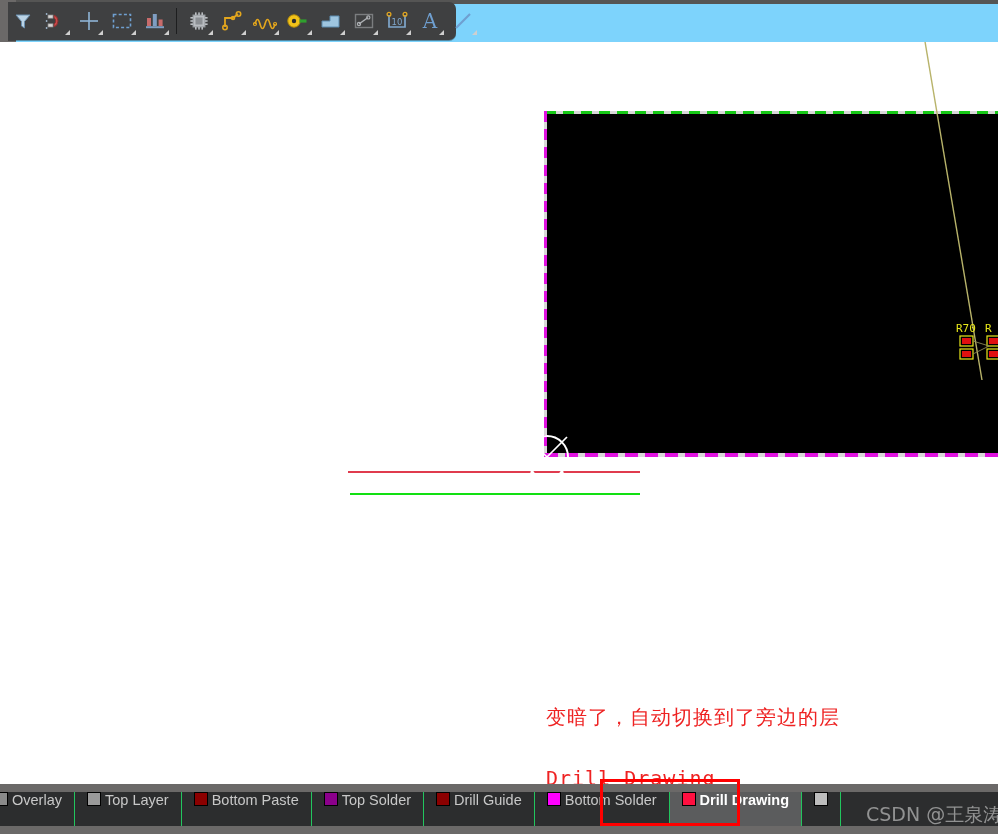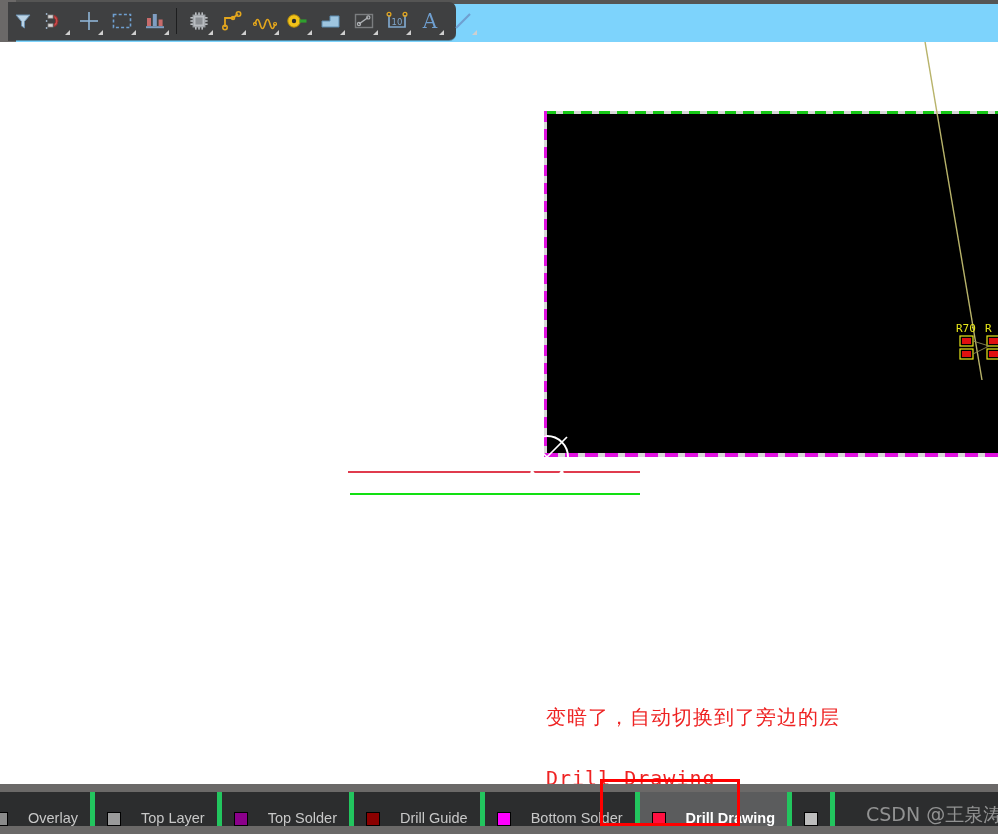--- a/index.html
+++ b/index.html
@@ -98,23 +98,23 @@
   #layer-bar {
     position:absolute; left:0; top:792px; width:998px; height:34px;
     background:#2c2d2e;
     display:flex; align-items:stretch;
   }
   #bottom-filler {
     position:absolute; left:0; top:826px; width:998px; height:8px;
     background:#6b6968;
   }
   .ltab {
-    display:flex; align-items:flex-end; gap:20px;
+    display:flex; align-items:flex-start; gap:4px;
     padding:0 12px;
-    border-right:5px solid #22c55e;
+    border-right:1px solid #22c55e;
     color:#c8c8c8; font-size:14.5px;
     cursor:pointer; white-space:nowrap;
   }
   .ltab .sw {
     width:14px; height:14px; display:inline-block;
     border:1px solid #000;
   }
   .ltab.active {
     background:#5b5c5d; color:#ffffff; font-weight:bold;
   }
@@ -336,20 +336,24 @@
     <div class="ltab clipped">
       <span class="sw" style="background:#8a8a8a;margin-left:-6px;"></span>
       <span>Overlay</span>
     </div>
 
     <div class="ltab">
       <span class="sw" style="background:#9a9a9a;"></span>
       <span>Top Layer</span>
     </div>
 
+    <div class="ltab">
+      <span class="sw" style="background:#8b0000;"></span>
+      <span>Bottom Paste</span>
+    </div>
 
     <div class="ltab">
       <span class="sw" style="background:#8b008b;"></span>
       <span>Top Solder</span>
     </div>
 
     <div class="ltab">
       <span class="sw" style="background:#8b0000;"></span>
       <span>Drill Guide</span>
     </div>

